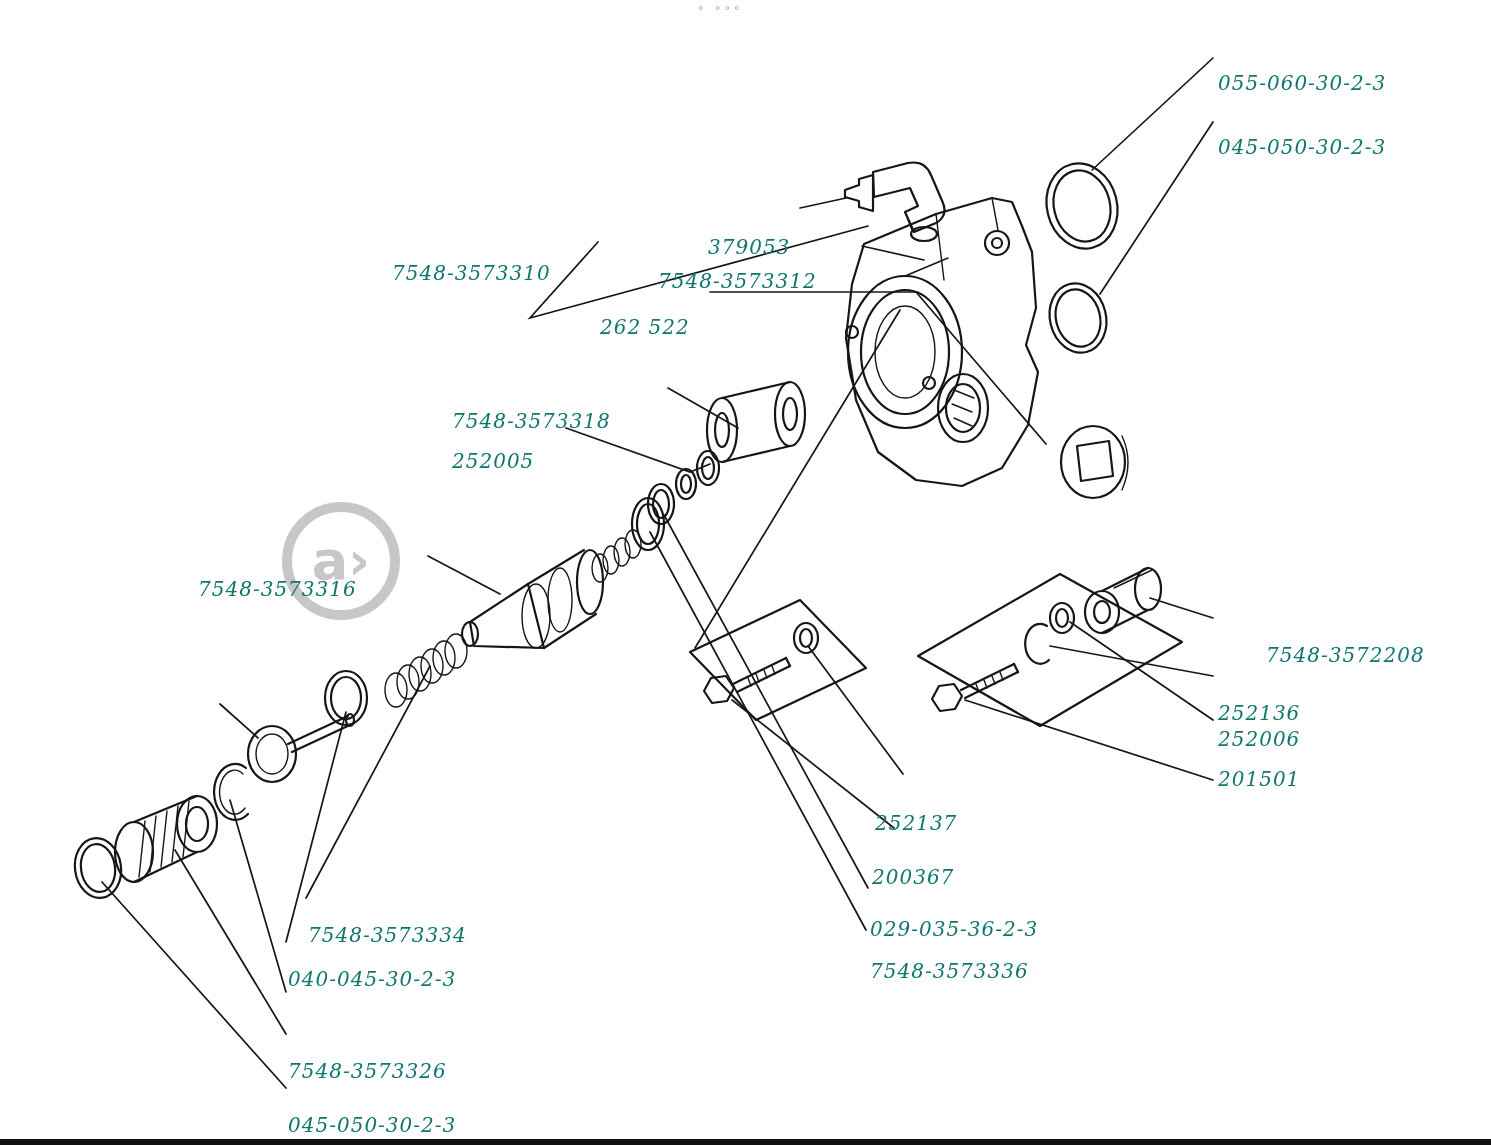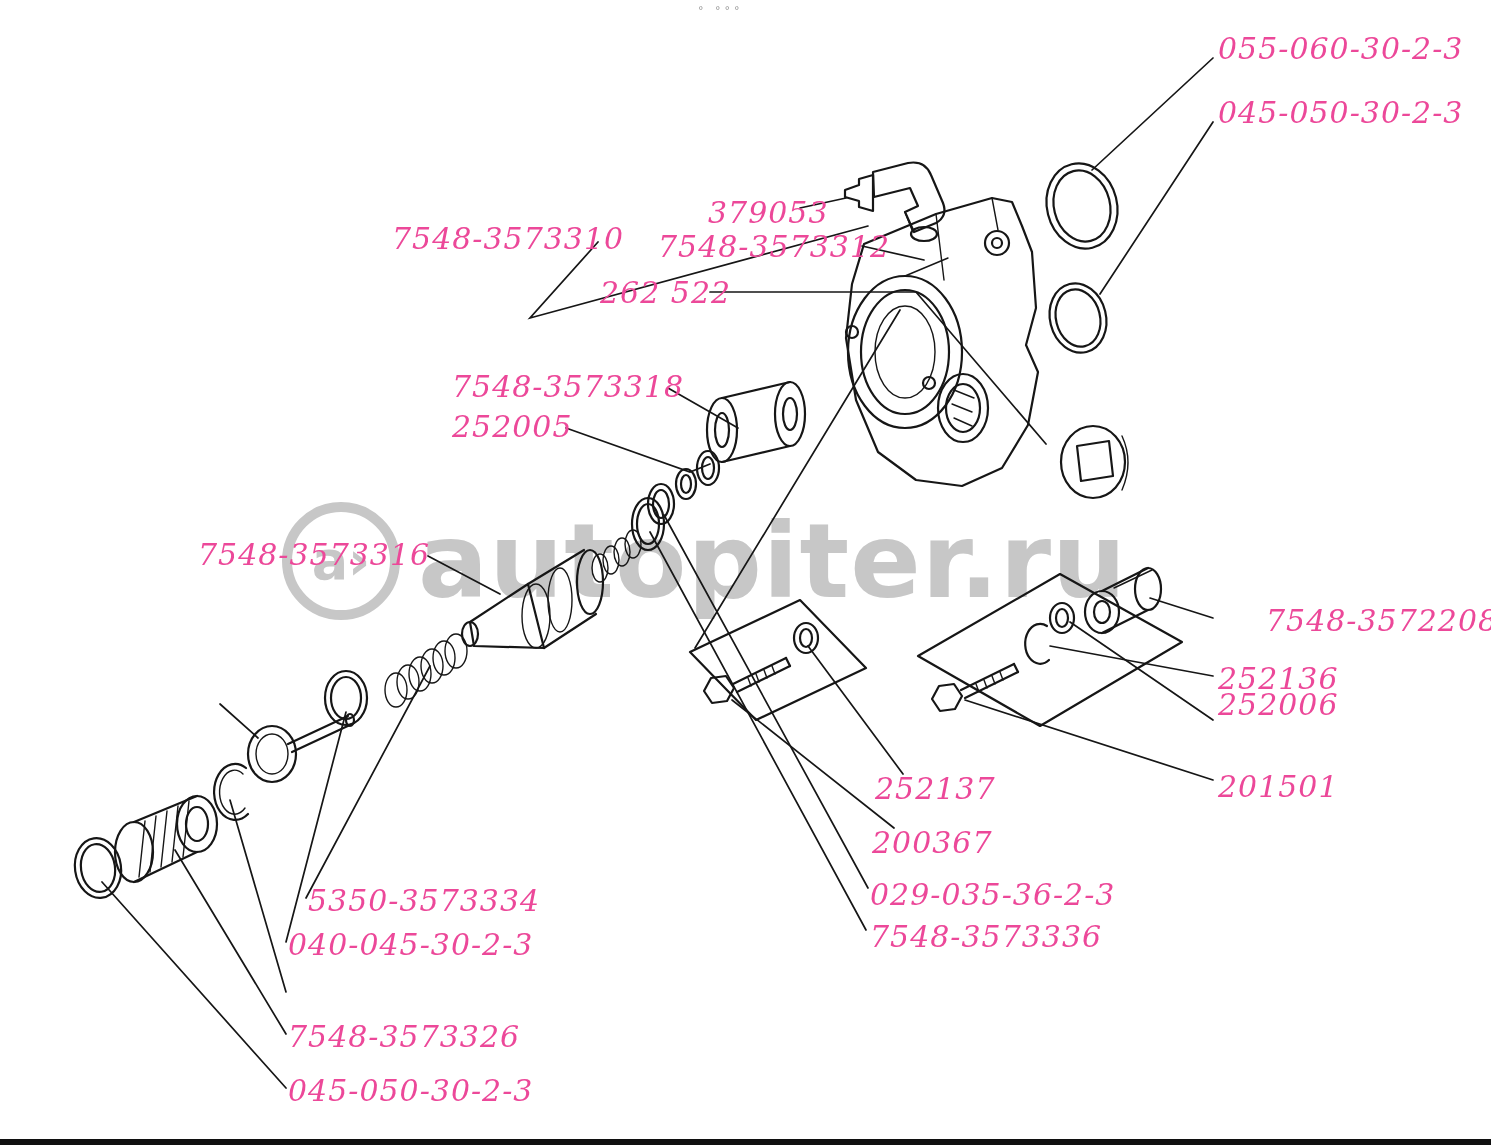--- a/index.html
+++ b/index.html
@@ -1,22 +1,22 @@
 <!DOCTYPE html>
 <html><head>
 <meta charset="utf-8">
 <style>
   html,body{margin:0;padding:0;background:#e8e8e8;}
   .stage{
     position:relative;width:1491px;height:1145px;background:#ffffff;
     overflow:hidden;font-family:"DejaVu Serif",serif;
   }
   .lbl{
-    position:absolute;font-style:italic;font-size:30px;font-weight:500;
-    color:#ec4899;white-space:nowrap;letter-spacing:1px;z-index:3;line-height:1.1;
+    position:absolute;font-style:italic;font-size:20px;font-weight:500;
+    color:#0f766e;white-space:nowrap;letter-spacing:1px;z-index:3;line-height:1.1;margin-top:40px;
   }
   .watermark{
     position:absolute;left:282px;top:502px;display:flex;align-items:center;gap:18px;
     color:#c7c7c7;z-index:1;user-select:none;
   }
   .wm-logo{
     width:98px;height:98px;border:10px solid #c7c7c7;border-radius:50%;
     display:flex;align-items:center;justify-content:center;
     font-family:"DejaVu Sans",sans-serif;font-weight:bold;font-size:54px;line-height:1;
   }
@@ -37,21 +37,20 @@
   .thin{fill:none;stroke:#161616;stroke-width:1.4;stroke-linecap:round;}
   .leader{fill:none;stroke:#161616;stroke-width:1.7;stroke-linecap:round;}
 </style>
 </head>
 <body>
 
 <div class="stage">
 
   <div class="watermark">
     <div class="wm-logo">a›</div>
-    <div class="wm-text">autopiter.ru</div>
   </div>
 
   <div class="scan-marks">° °°°</div>
   <div class="scan-edge"></div>
 
   <svg class="drawing" width="1491" height="1145" viewBox="0 0 1491 1145">
 
     <g>
       <line class="leader" x1="1213" y1="58" x2="1092" y2="170"></line>
       <line class="leader" x1="1213" y1="122" x2="1100" y2="294"></line>
@@ -247,23 +246,23 @@
   <div class="lbl" style="left:708px;top:196px">379053</div>
   <div class="lbl" style="left:392px;top:222px">7548-3573310</div>
   <div class="lbl" style="left:658px;top:230px">7548-3573312</div>
   <div class="lbl" style="left:600px;top:276px">262 522</div>
   <div class="lbl" style="left:452px;top:370px">7548-3573318</div>
   <div class="lbl" style="left:452px;top:410px">252005</div>
   <div class="lbl" style="left:198px;top:538px">7548-3573316</div>
   <div class="lbl" style="left:1266px;top:604px">7548-3572208</div>
   <div class="lbl" style="left:1218px;top:662px">252136</div>
   <div class="lbl" style="left:1218px;top:688px">252006</div>
-  <div class="lbl" style="left:1218px;top:770px">201501</div>
+  <div class="lbl" style="left:1218px;top:728px">201501</div>
   <div class="lbl" style="left:875px;top:772px">252137</div>
   <div class="lbl" style="left:872px;top:826px">200367</div>
   <div class="lbl" style="left:870px;top:878px">029-035-36-2-3</div>
   <div class="lbl" style="left:870px;top:920px">7548-3573336</div>
-  <div class="lbl" style="left:308px;top:884px">5350-3573334</div>
+  <div class="lbl" style="left:308px;top:884px">7548-3573334</div>
   <div class="lbl" style="left:288px;top:928px">040-045-30-2-3</div>
   <div class="lbl" style="left:288px;top:1020px">7548-3573326</div>
   <div class="lbl" style="left:288px;top:1074px">045-050-30-2-3</div>
 
 </div>
 
 </body></html>

